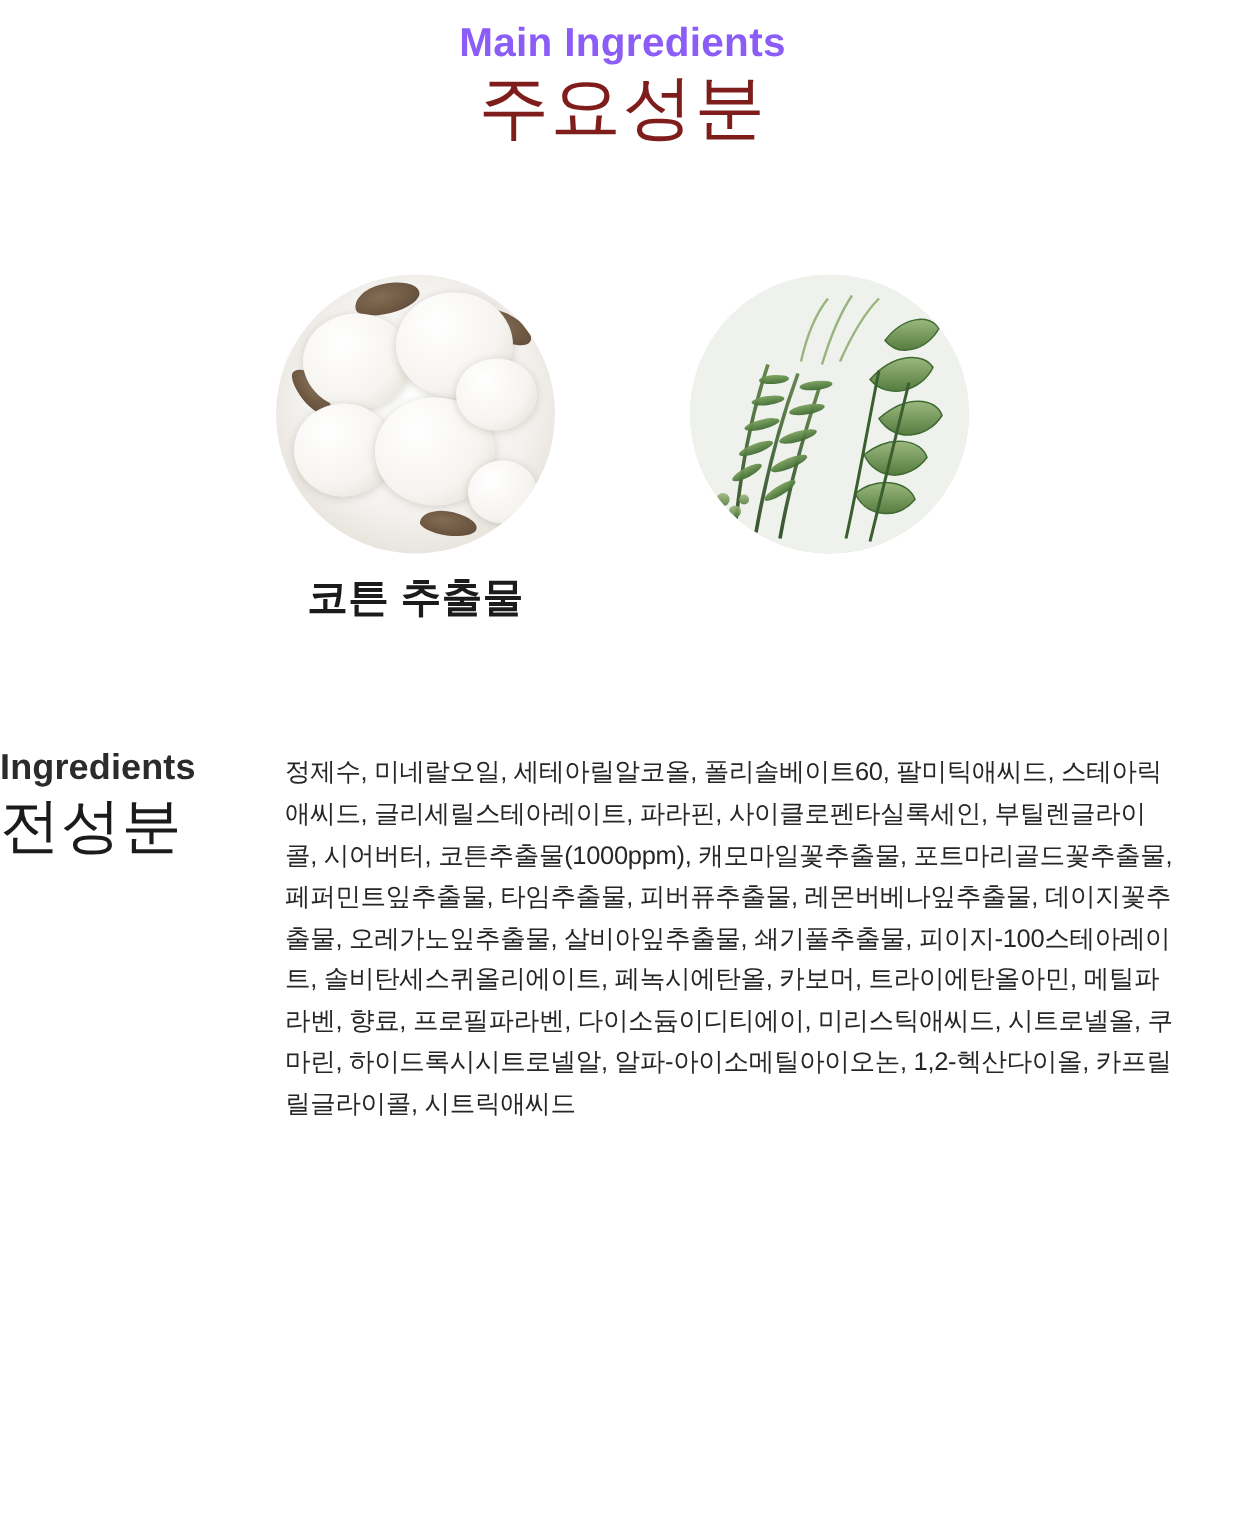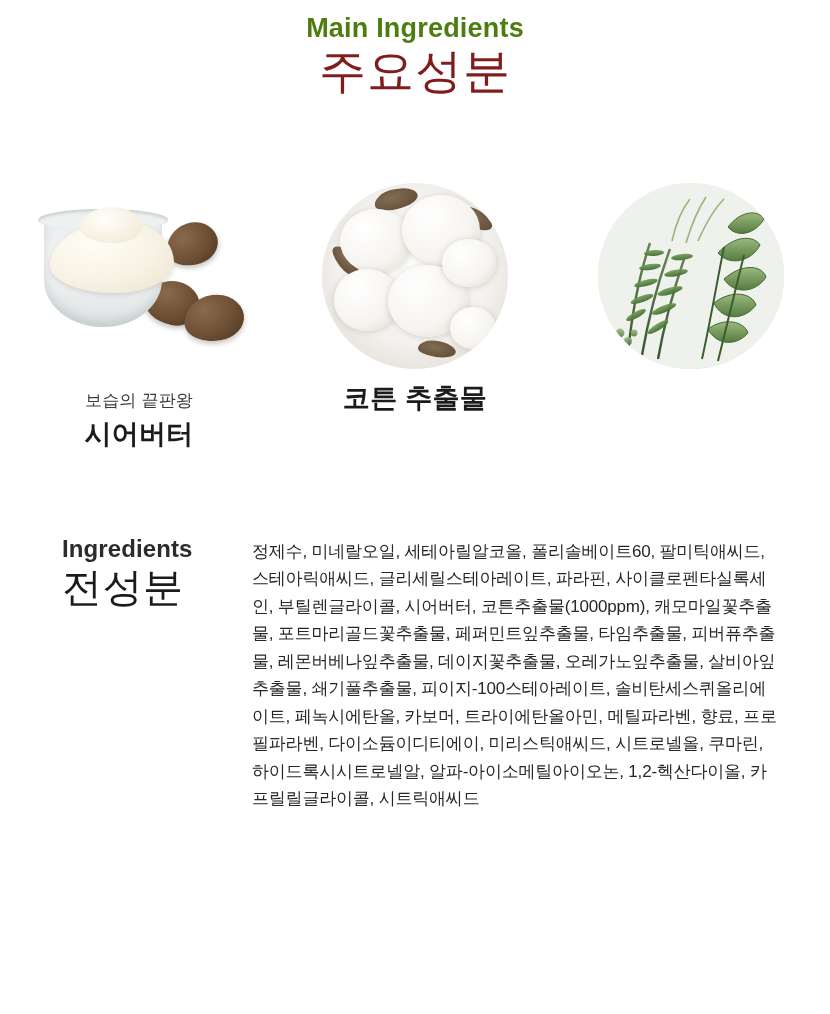--- a/index.html
+++ b/index.html
@@ -18,21 +18,21 @@
 
   
   .header {
     padding-top: 14px;
     text-align: center;
   }
   .header .eng {
     font-size: 27px;
     font-weight: 700;
     letter-spacing: 0.2px;
-    color: #4d7c0f;
+    color: #8b5cf6;
     line-height: 1.1;
   }
   .header .kor {
     font-size: 47px;
     font-weight: 400;
     letter-spacing: 1px;
     color: #7f1d1d;
     line-height: 1.15;
   }
 
@@ -163,21 +163,20 @@
     color: #1b1b1b;
     letter-spacing: 0.3px;
     margin-top: 6px;
     line-height: 1.25;
   }
 
   
   .full {
     margin-top: 80px;
     display: flex;
-    padding-left: 62px;
     padding-right: 48px;
   }
   .full-label {
     width: 190px;
     flex: 0 0 190px;
     text-align: left;
     padding-top: 4px;
   }
   .full-label .eng {
     font-size: 24px;
@@ -207,34 +206,20 @@
 </head>
 <body>
 
 <div class="header">
   <div class="eng">Main Ingredients</div>
   <div class="kor">주요성분</div>
 </div>
 
 <div class="cards">
 
-  <div class="card">
-    <div class="photo-wrap">
-      <div class="photo-shea">
-        <div class="nut nut-1"></div>
-        <div class="nut nut-2"></div>
-        <div class="nut nut-3"></div>
-        <div class="shea-bowl">
-          <div class="shea-butter"></div>
-        </div>
-      </div>
-    </div>
-    <div class="sub">보습의 끝판왕</div>
-    <div class="name">시어버터</div>
-  </div>
 
   <div class="card">
     <div class="photo-wrap">
       <div class="photo-circle photo-cotton">
         <div class="husk husk-1"></div>
         <div class="husk husk-2"></div>
         <div class="husk husk-3"></div>
         <div class="husk husk-4"></div>
         <div class="cot cot-1"></div>
         <div class="cot cot-2"></div>

